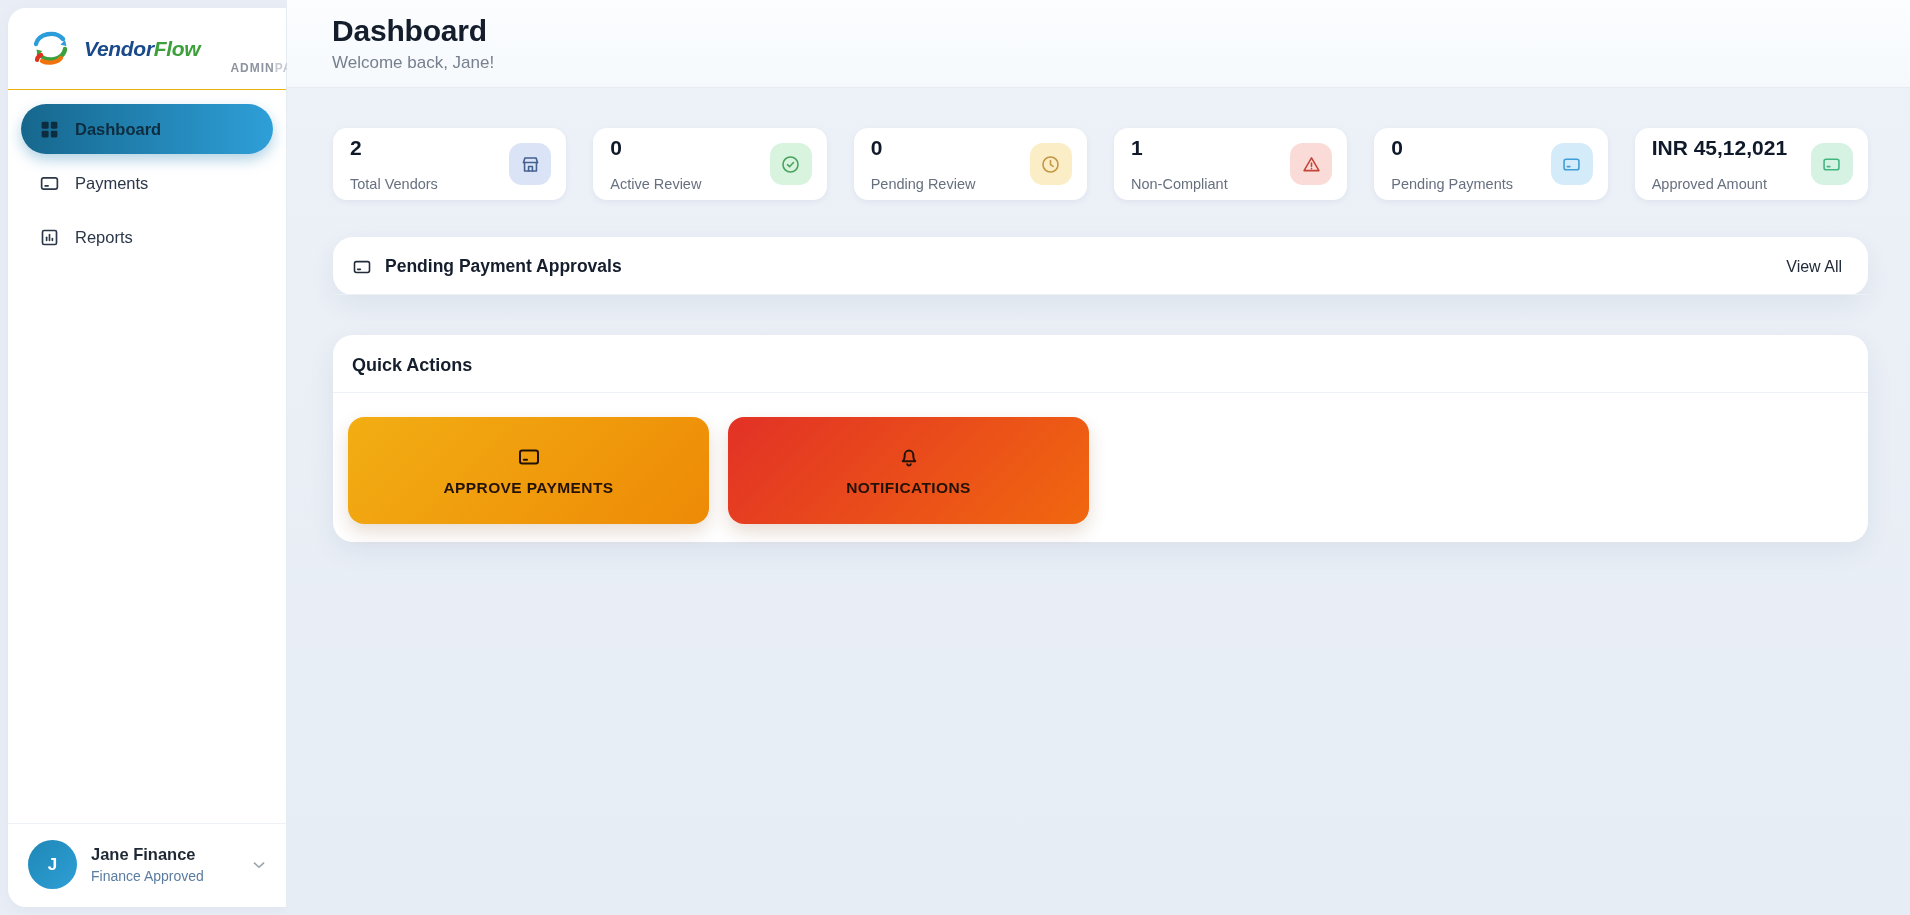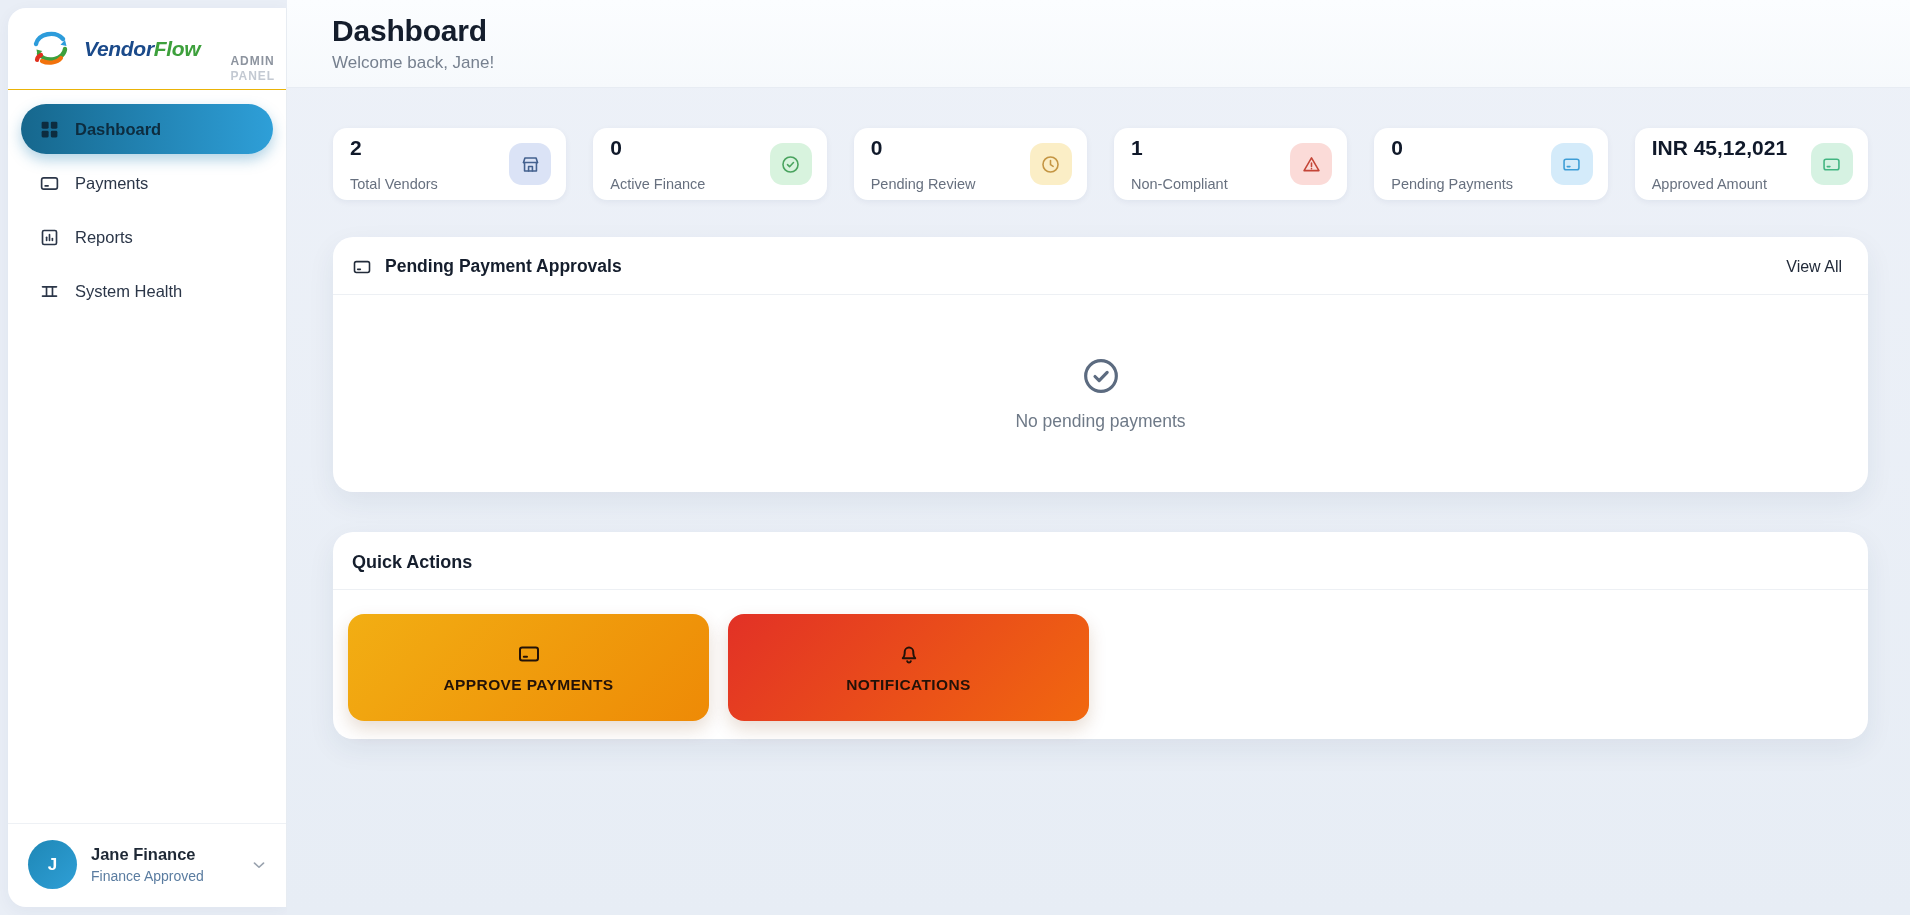--- a/index.html
+++ b/index.html
@@ -12,21 +12,21 @@
   .sidebar-card { background:#ffffff; height:100%; border-radius:18px 0 0 18px;
     border-right:1px solid #e7ecf2; display:flex; flex-direction:column;
     box-shadow:0 4px 16px rgba(30,50,90,.05); }
   .logo-row { height:82px; display:flex; align-items:center; padding:0 16px 0 20px;
     border-bottom:1px solid #eab308; gap:12px; }
   .logo-mark { width:44px; height:44px; flex:0 0 44px; }
   .logo-text { font-size:21px; font-weight:700; font-style:italic; letter-spacing:-.3px; white-space:nowrap; }
   .logo-text .p1 { color:#1b4a8a; }
   .logo-text .p2 { color:#3da03c; }
   .logo-div { width:1px; height:38px; background:#e3e7ee; margin-left:6px; }
-  .panel-tag { display:flex; flex-direction:column; line-height:1.25;margin-top:40px; }
+  .panel-tag { display:flex; flex-direction:row; line-height:1.25;margin-top:40px; }
   .panel-tag .l1 { font-size:12px; font-weight:700; letter-spacing:1px; color:#8d949f; }
   .panel-tag .l2 { font-size:12px; font-weight:700; letter-spacing:1px; color:#c3c9d2; }
 
   .nav { flex:1; padding:14px 13px 0 13px; }
   .nav-item { display:flex; align-items:center; gap:15px; height:50px; padding:0 16px 0 18px;
     border-radius:999px; margin-bottom:4px; color:#2b3648; cursor:pointer; }
   .nav-item .nav-label { font-size:16.5px; font-weight:500; }
   .nav-item svg { width:21px; height:21px; flex:0 0 21px; }
   .nav-item.active { background:linear-gradient(90deg,#16678d 0%,#2e9fd8 100%);
     color:#0d2c3f; box-shadow:0 6px 14px rgba(35,130,180,.35); }
@@ -151,29 +151,20 @@
         </div>
         <div class="nav-item">
           <svg viewBox="0 0 24 24" fill="none" stroke="currentColor" stroke-width="1.9" stroke-linecap="round" stroke-linejoin="round">
             <rect x="4" y="4" width="16" height="16" rx="1.8"></rect>
               <path d="M8.7 15.3v-3.6"></path>
               <path d="M12 15.3V8.8"></path>
               <path d="M15.3 15.3v-2.2"></path>
           </svg>
           <span class="nav-label">Reports</span>
         </div>
-        <div class="nav-item">
-          <svg viewBox="0 0 24 24" fill="none" stroke="currentColor" stroke-width="1.9" stroke-linecap="round">
-            <path d="M4 6.7h16"></path>
-              <path d="M4 17.3h16"></path>
-              <path d="M8.6 6.7v10.6"></path>
-              <path d="M15.4 6.7v10.6"></path>
-          </svg>
-          <span class="nav-label">System Health</span>
-        </div>
       </nav>
 
       <div class="user-box">
         <div class="avatar">J</div>
         <div class="user-meta">
           <div class="user-name">Jane Finance</div>
           <div class="user-role">Finance Approved</div>
         </div>
         <span class="user-chevron">
           <svg viewBox="0 0 24 24" fill="none" stroke="currentColor" stroke-width="2.2" stroke-linecap="round" stroke-linejoin="round">
@@ -209,21 +200,21 @@
                 <path d="M4 9.8h16"></path>
                 <path d="M5.2 9.8V19.5h13.6V9.8"></path>
                 <path d="M9.8 19.5v-5.2h4.4v5.2"></path>
             </svg>
           </div>
         </div>
 
         <div class="stat-card">
           <div class="stat-left">
             <div class="stat-value">0</div>
-            <div class="stat-label">Active Finance</div>
+            <div class="stat-label">Active Review</div>
           </div>
           <div class="stat-iconbox" style="background: rgb(216, 243, 222); color: rgb(73, 163, 94);">
             <svg viewBox="0 0 24 24" fill="none" stroke="currentColor" stroke-width="1.8" stroke-linecap="round" stroke-linejoin="round">
               <circle cx="12" cy="12" r="8.6"></circle>
                 <path d="M8.6 12.2l2.3 2.3 4.5-4.7"></path>
             </svg>
           </div>
         </div>
 
         <div class="stat-card">
@@ -286,29 +277,20 @@
           <div class="panel-head-title">
             <svg viewBox="0 0 24 24" fill="none" stroke="currentColor" stroke-width="1.9" stroke-linecap="round">
               <rect x="3" y="5.5" width="18" height="13" rx="2.2"></rect>
                 <path d="M6.8 14.8h3.2"></path>
             </svg>
             <span>Pending Payment Approvals</span>
           </div>
           <span class="view-all">View All</span>
         </div>
         <div class="panel-divider"></div>
-        <div class="approvals-body">
-          <span class="empty-icon">
-            <svg viewBox="0 0 24 24" fill="none" stroke="currentColor" stroke-width="1.9" stroke-linecap="round" stroke-linejoin="round">
-              <circle cx="12" cy="12" r="9.2"></circle>
-                <path d="M8.4 12.3l2.5 2.5 4.8-5"></path>
-            </svg>
-          </span>
-          <div class="empty-text">No pending payments</div>
-        </div>
       </section>
 
       <section class="panel-card quick-card">
         <div class="quick-head">Quick Actions</div>
         <div class="panel-divider"></div>
         <div class="quick-body">
           <button class="qa-btn" style="background: linear-gradient(135deg, rgb(242, 174, 19), rgb(238, 138, 6));">
             <svg viewBox="0 0 24 24" fill="none" stroke="currentColor" stroke-width="2" stroke-linecap="round">
               <rect x="3" y="5.5" width="18" height="13" rx="2.2"></rect>
                 <path d="M6.8 14.8h3.2"></path>

